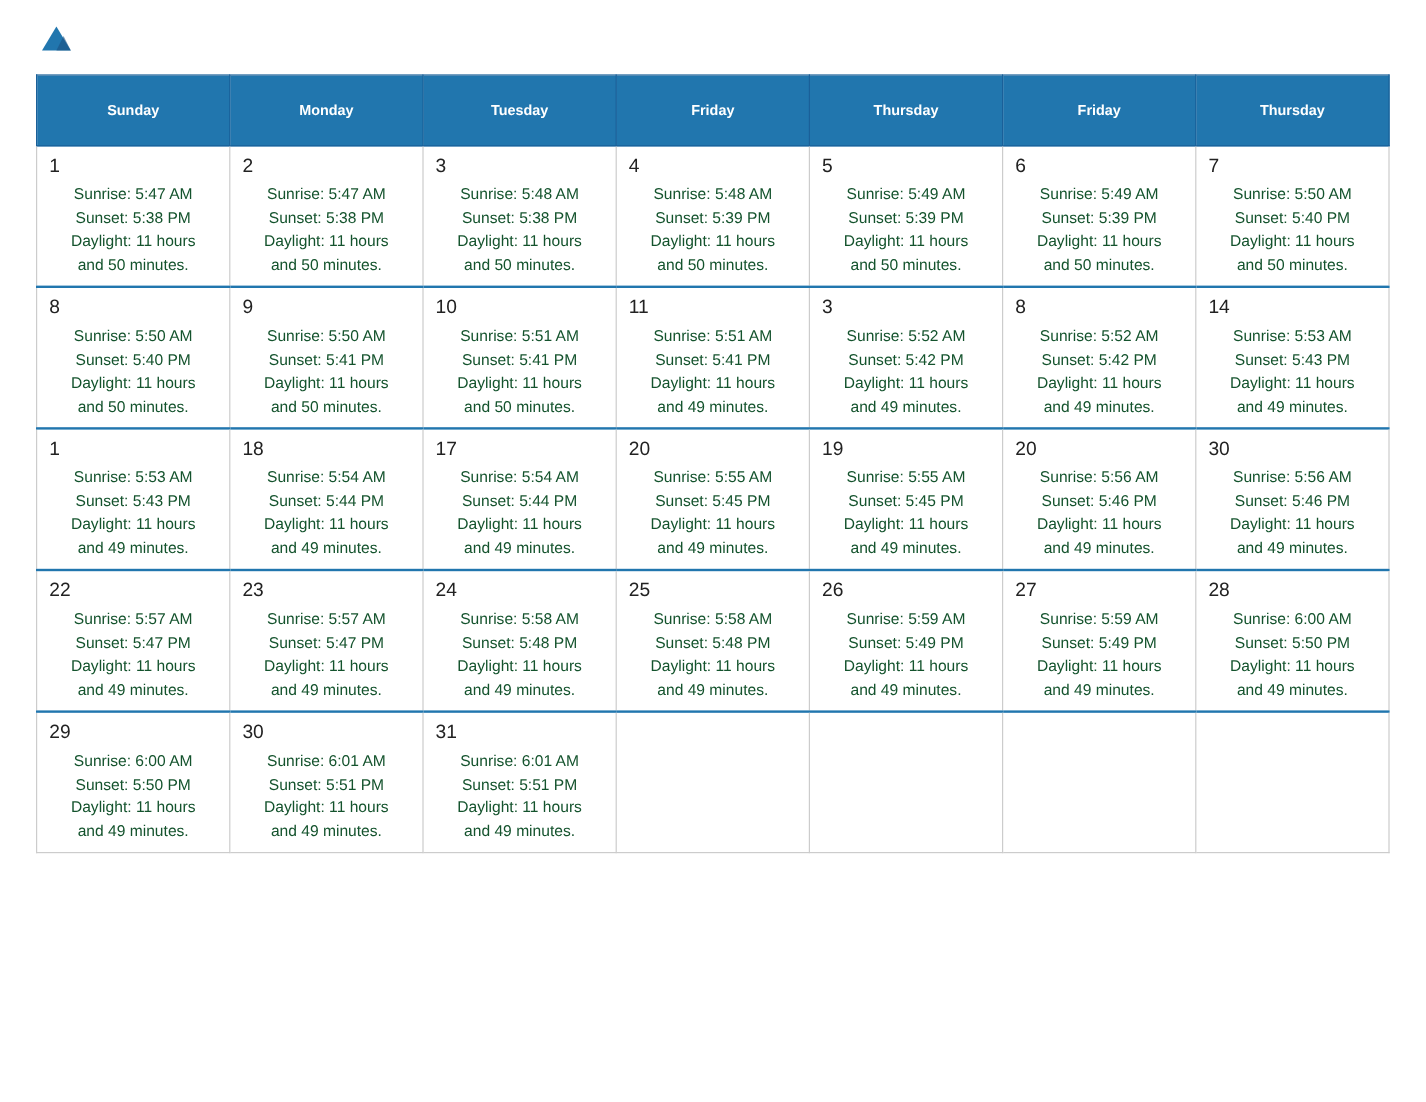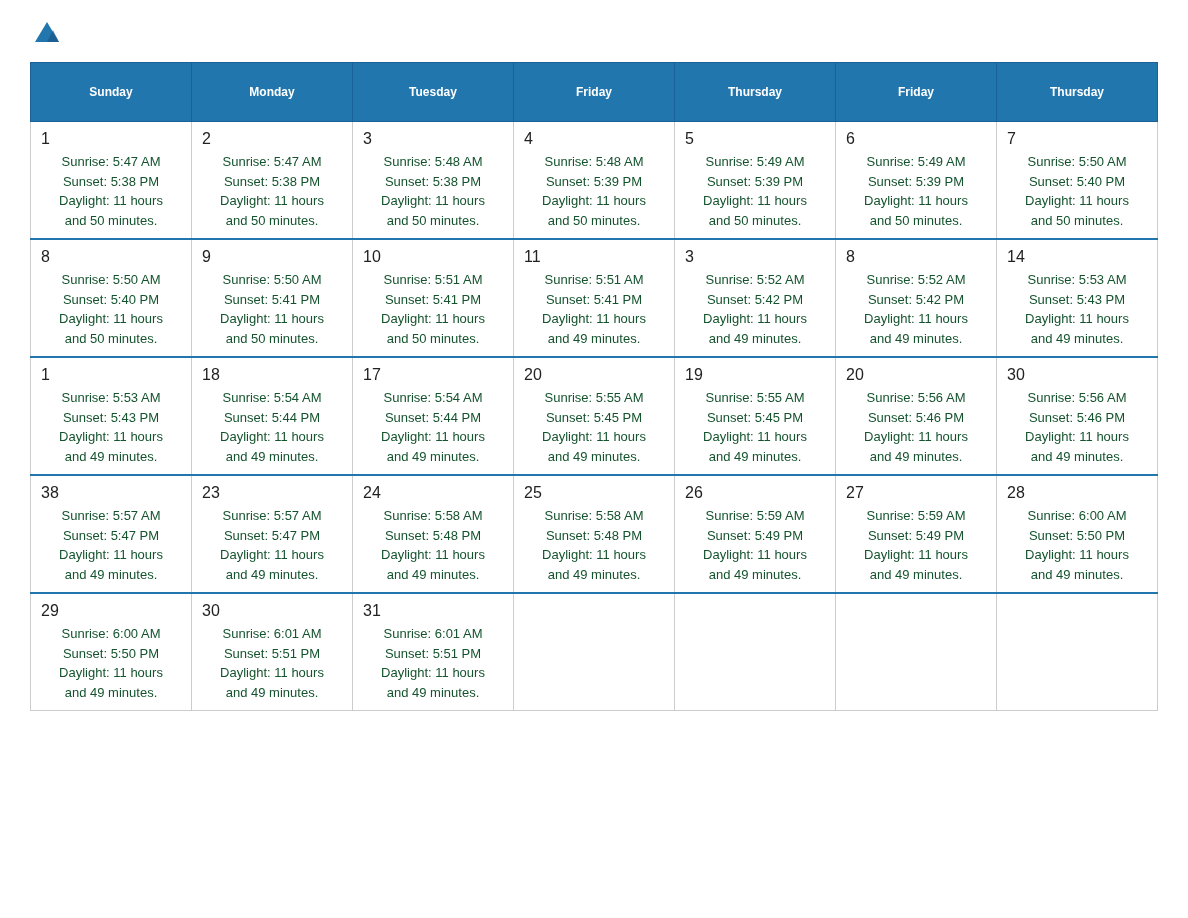--- a/index.html
+++ b/index.html
@@ -213,21 +213,21 @@
           <span class="day-number">20</span>
           <div class="day-info">Sunrise: 5:56 AM<br>Sunset: 5:46 PM<br>Daylight: 11 hours<br>and 49 minutes.</div>
         </td>
         <td>
           <span class="day-number">30</span>
           <div class="day-info">Sunrise: 5:56 AM<br>Sunset: 5:46 PM<br>Daylight: 11 hours<br>and 49 minutes.</div>
         </td>
       </tr>
       <tr class="row-divider">
         <td>
-          <span class="day-number">38</span>
+          <span class="day-number">22</span>
           <div class="day-info">Sunrise: 5:57 AM<br>Sunset: 5:47 PM<br>Daylight: 11 hours<br>and 49 minutes.</div>
         </td>
         <td>
           <span class="day-number">23</span>
           <div class="day-info">Sunrise: 5:57 AM<br>Sunset: 5:47 PM<br>Daylight: 11 hours<br>and 49 minutes.</div>
         </td>
         <td>
           <span class="day-number">24</span>
           <div class="day-info">Sunrise: 5:58 AM<br>Sunset: 5:48 PM<br>Daylight: 11 hours<br>and 49 minutes.</div>
         </td>

